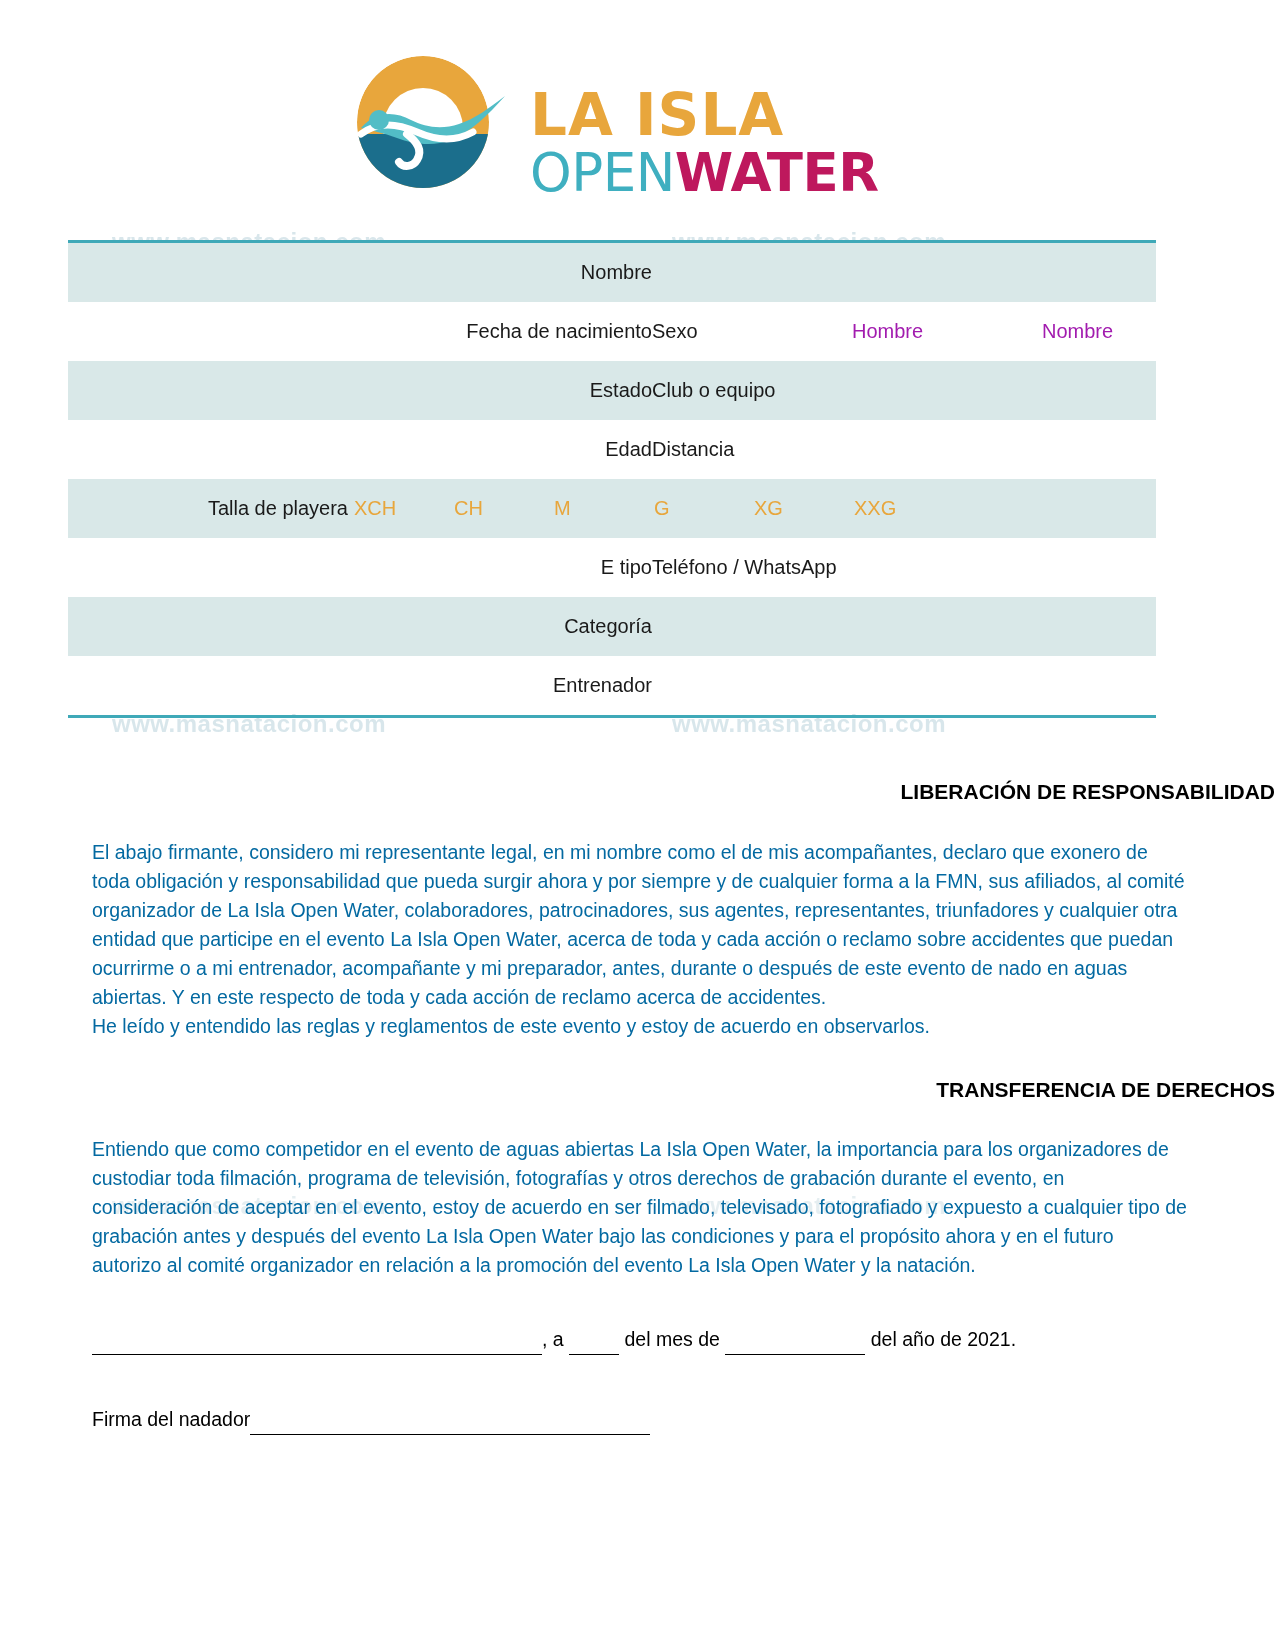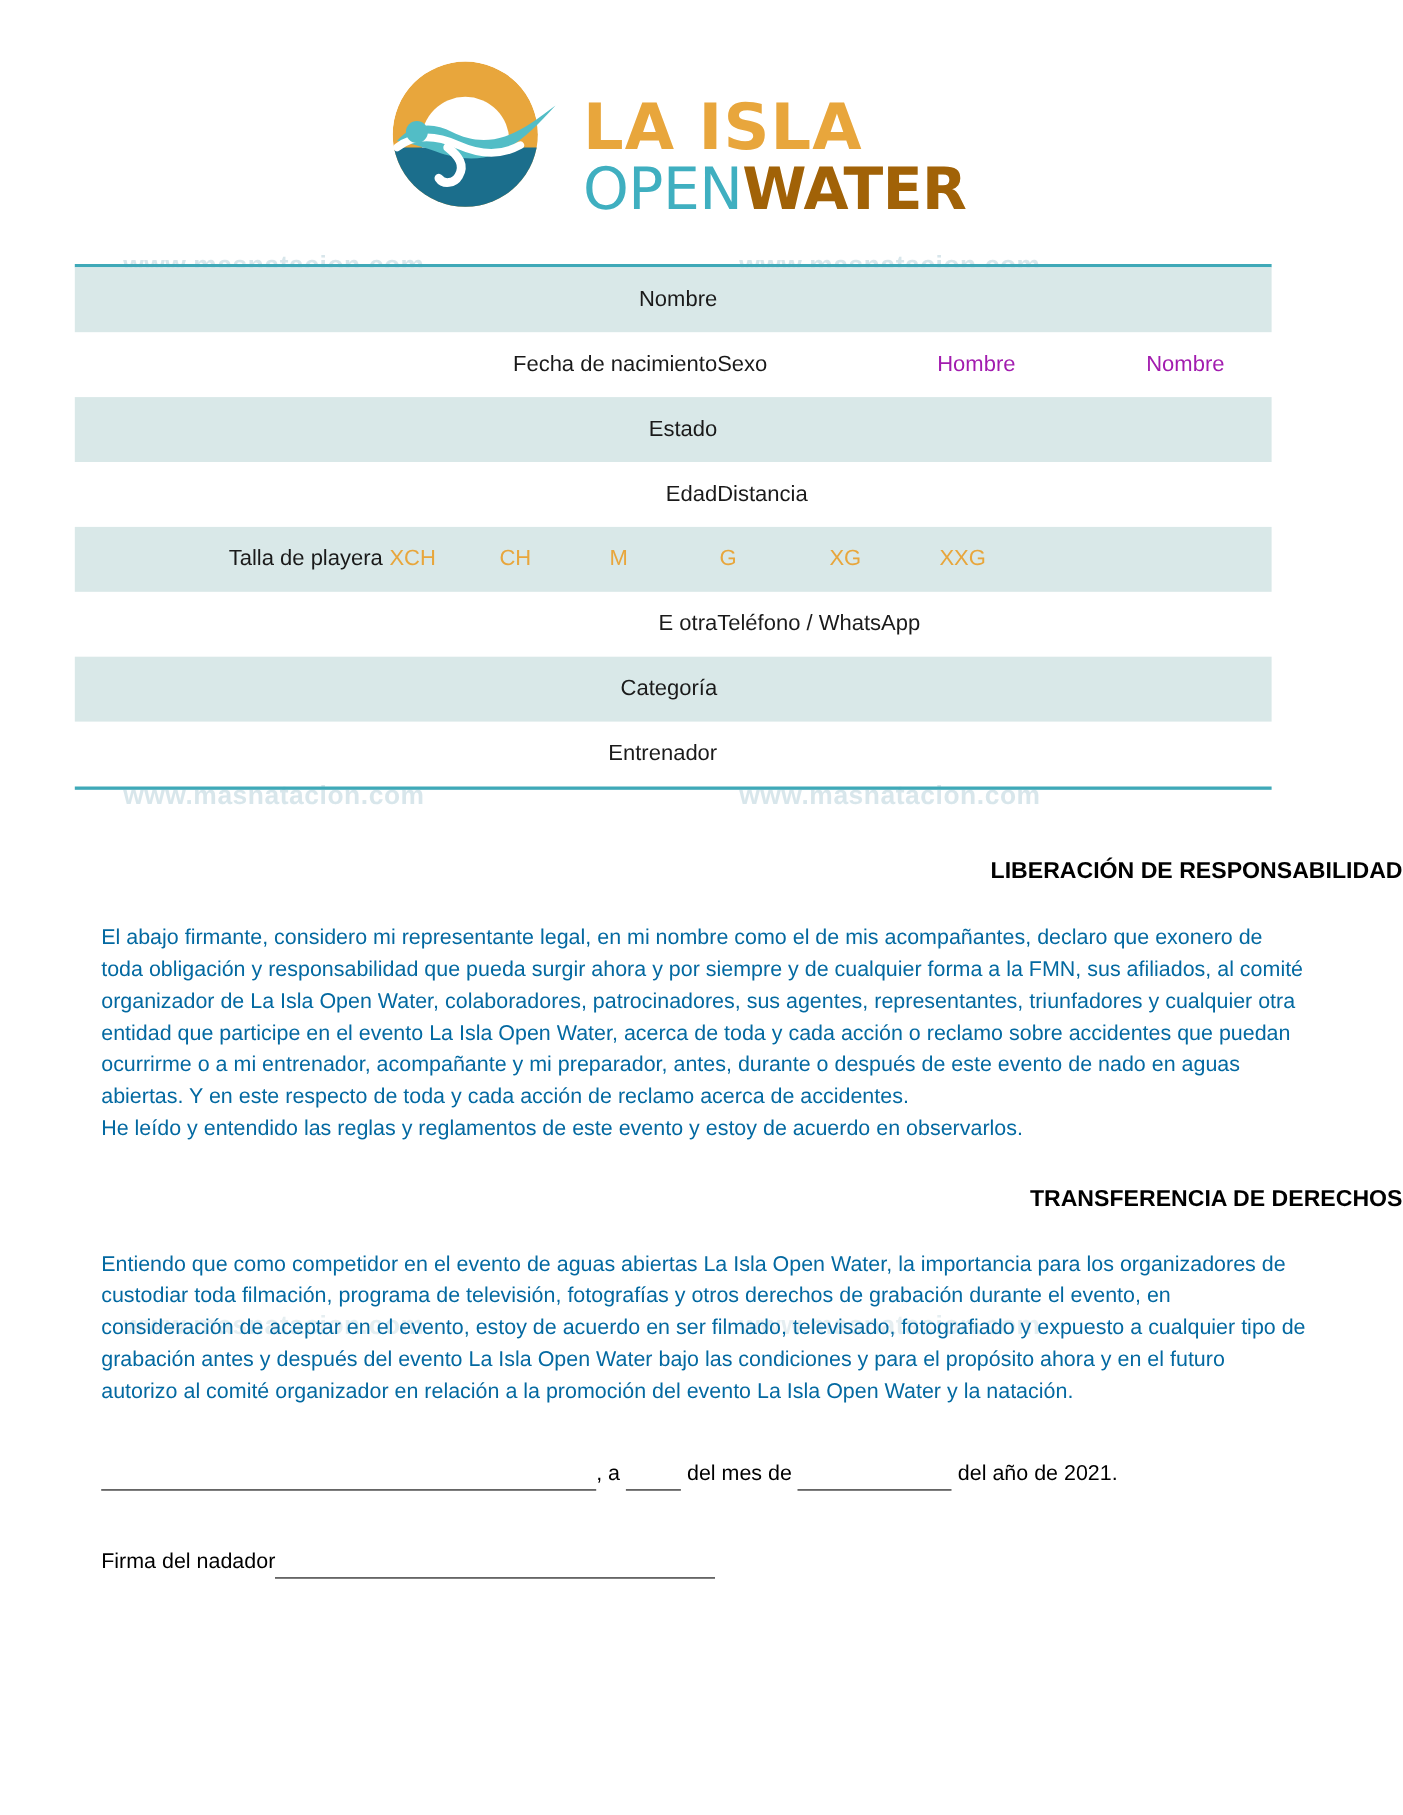--- a/index.html
+++ b/index.html
@@ -69,21 +69,21 @@
   }
   .logo-line2 {
     font-family: "DejaVu Sans", sans-serif;
     font-weight: 400;
     font-size: 53px;
     letter-spacing: -0.5px;
     line-height: 1.0;
     margin-top: 2px;
   }
   .logo-open { color: #3FAFC0; }
-  .logo-water { color: #a16207; font-weight: 700; }
+  .logo-water { color: #be185d; font-weight: 700; }
 
   
   .form-table {
     position: absolute;
     left: 68px;
     top: 240px;
     width: 1088px;
     border-top: 3px solid #3FA9B8;
     border-bottom: 3px solid #3FA9B8;
     z-index: 10;
@@ -222,20 +222,23 @@
       <div class="cell-left">Fecha de nacimiento</div>
       <div class="cell-right">
         <span class="rlabel">Sexo</span>
         <span class="opt sex1">Hombre</span>
         <span class="opt">Nombre</span>
       </div>
     </div>
 
     <div class="form-row shaded">
       <div class="cell-left">Estado</div>
+      <div class="cell-right">
+        <span class="rlabel">Club o equipo</span>
+      </div>
     </div>
 
     <div class="form-row">
       <div class="cell-left">Edad</div>
       <div class="cell-right">
         <span class="rlabel">Distancia</span>
       </div>
     </div>
 
     <div class="form-row shaded">
@@ -244,21 +247,21 @@
         <span class="sz">XCH</span>
         <span class="sz">CH</span>
         <span class="sz">M</span>
         <span class="sz">G</span>
         <span class="sz">XG</span>
         <span class="sz">XXG</span>
       </div>
     </div>
 
     <div class="form-row">
-      <div class="cell-left">E otra</div>
+      <div class="cell-left">E tipo</div>
       <div class="cell-right">
         <span class="rlabel" style="width:auto;">Teléfono / WhatsApp</span>
       </div>
     </div>
 
     <div class="form-row shaded">
       <div class="cell-left">Categoría</div>
       <div class="cell-right"></div>
     </div>
 

